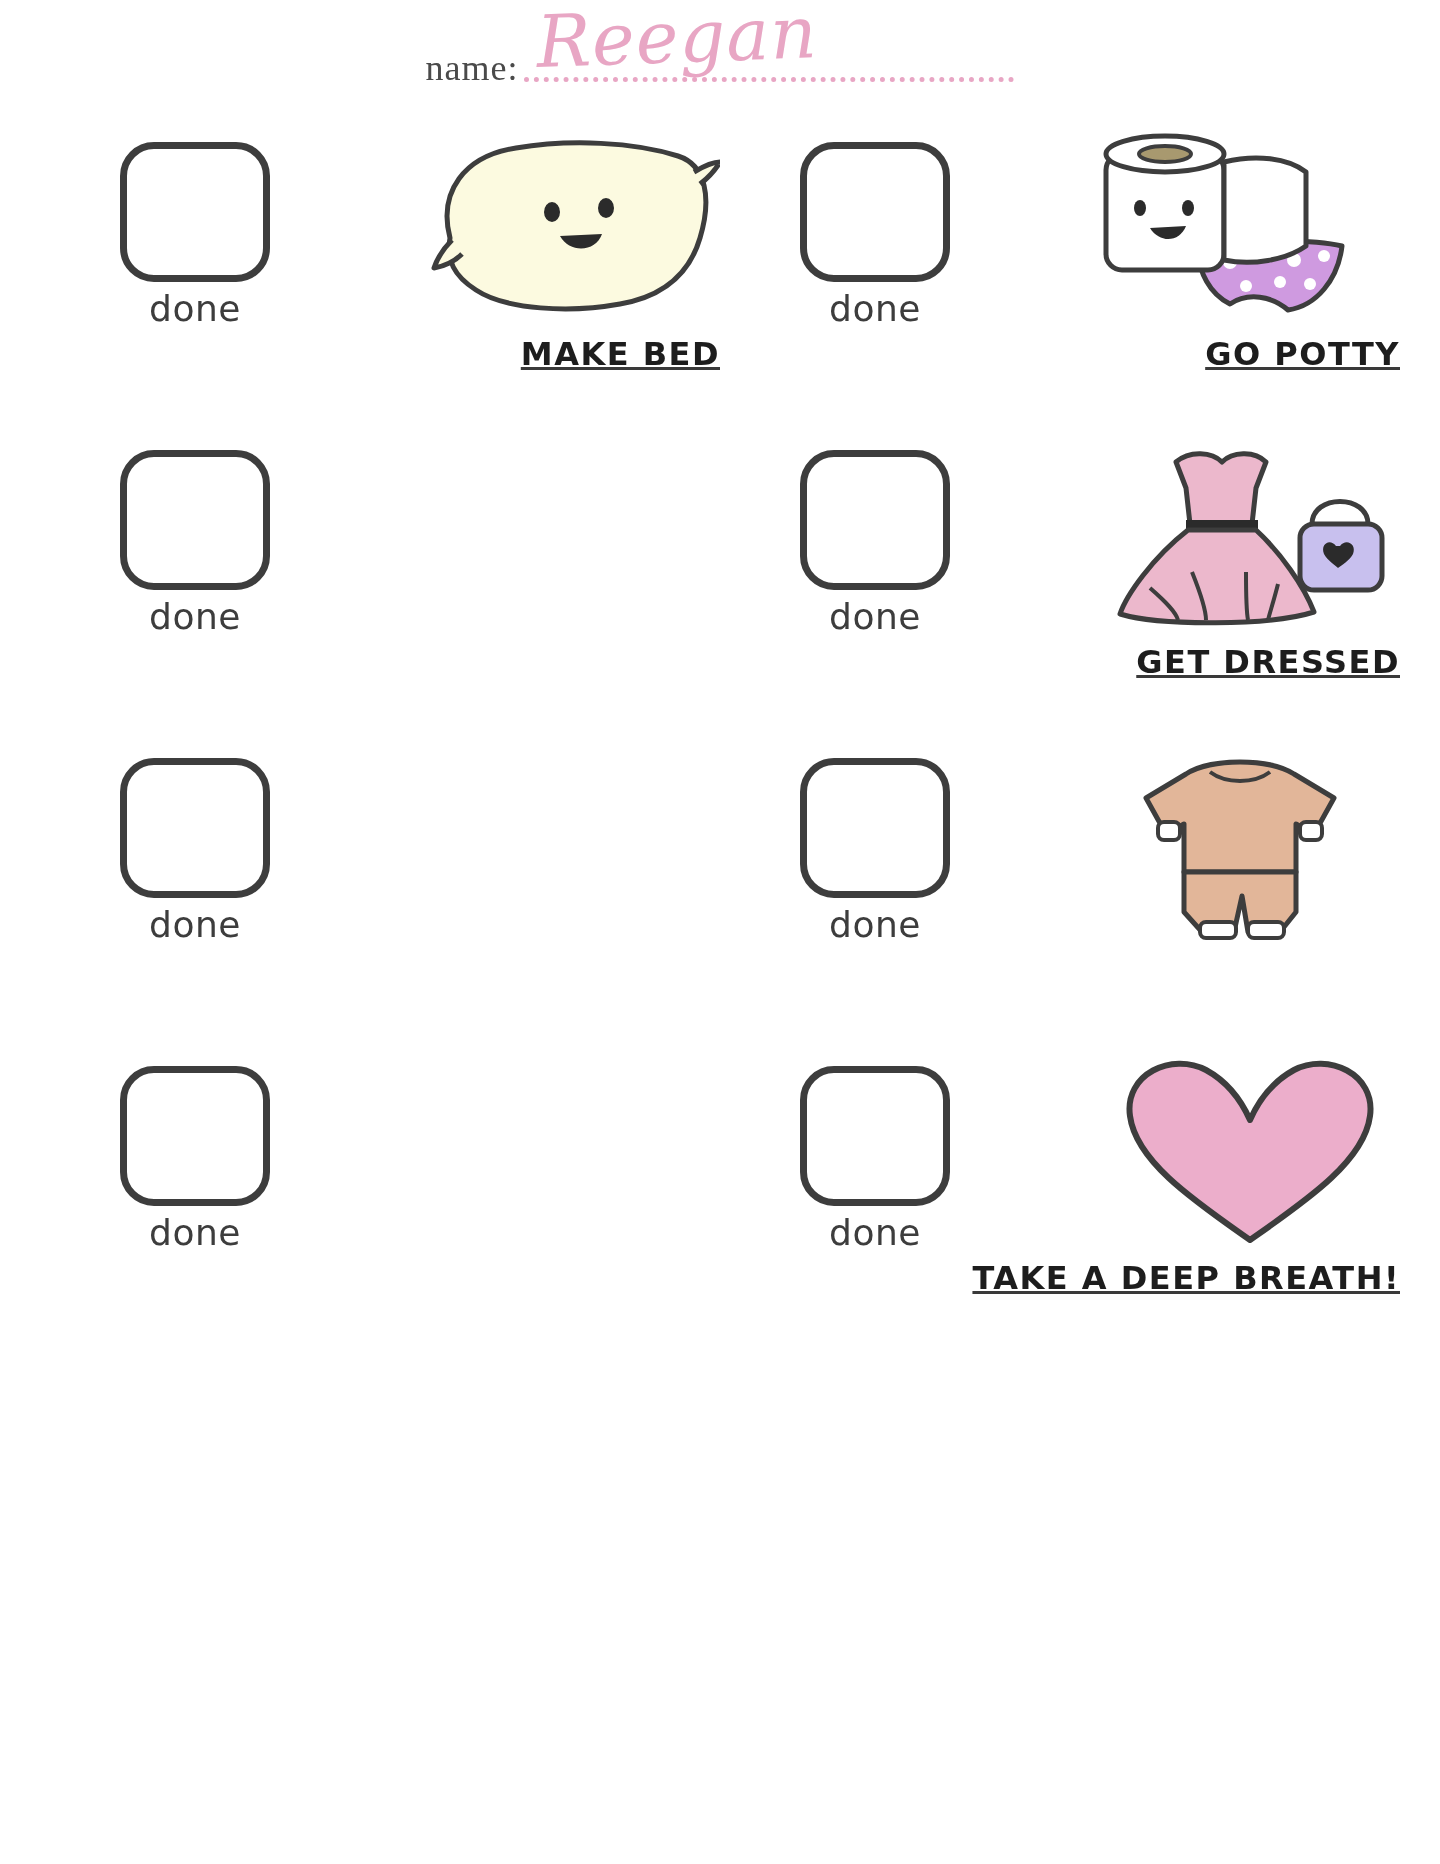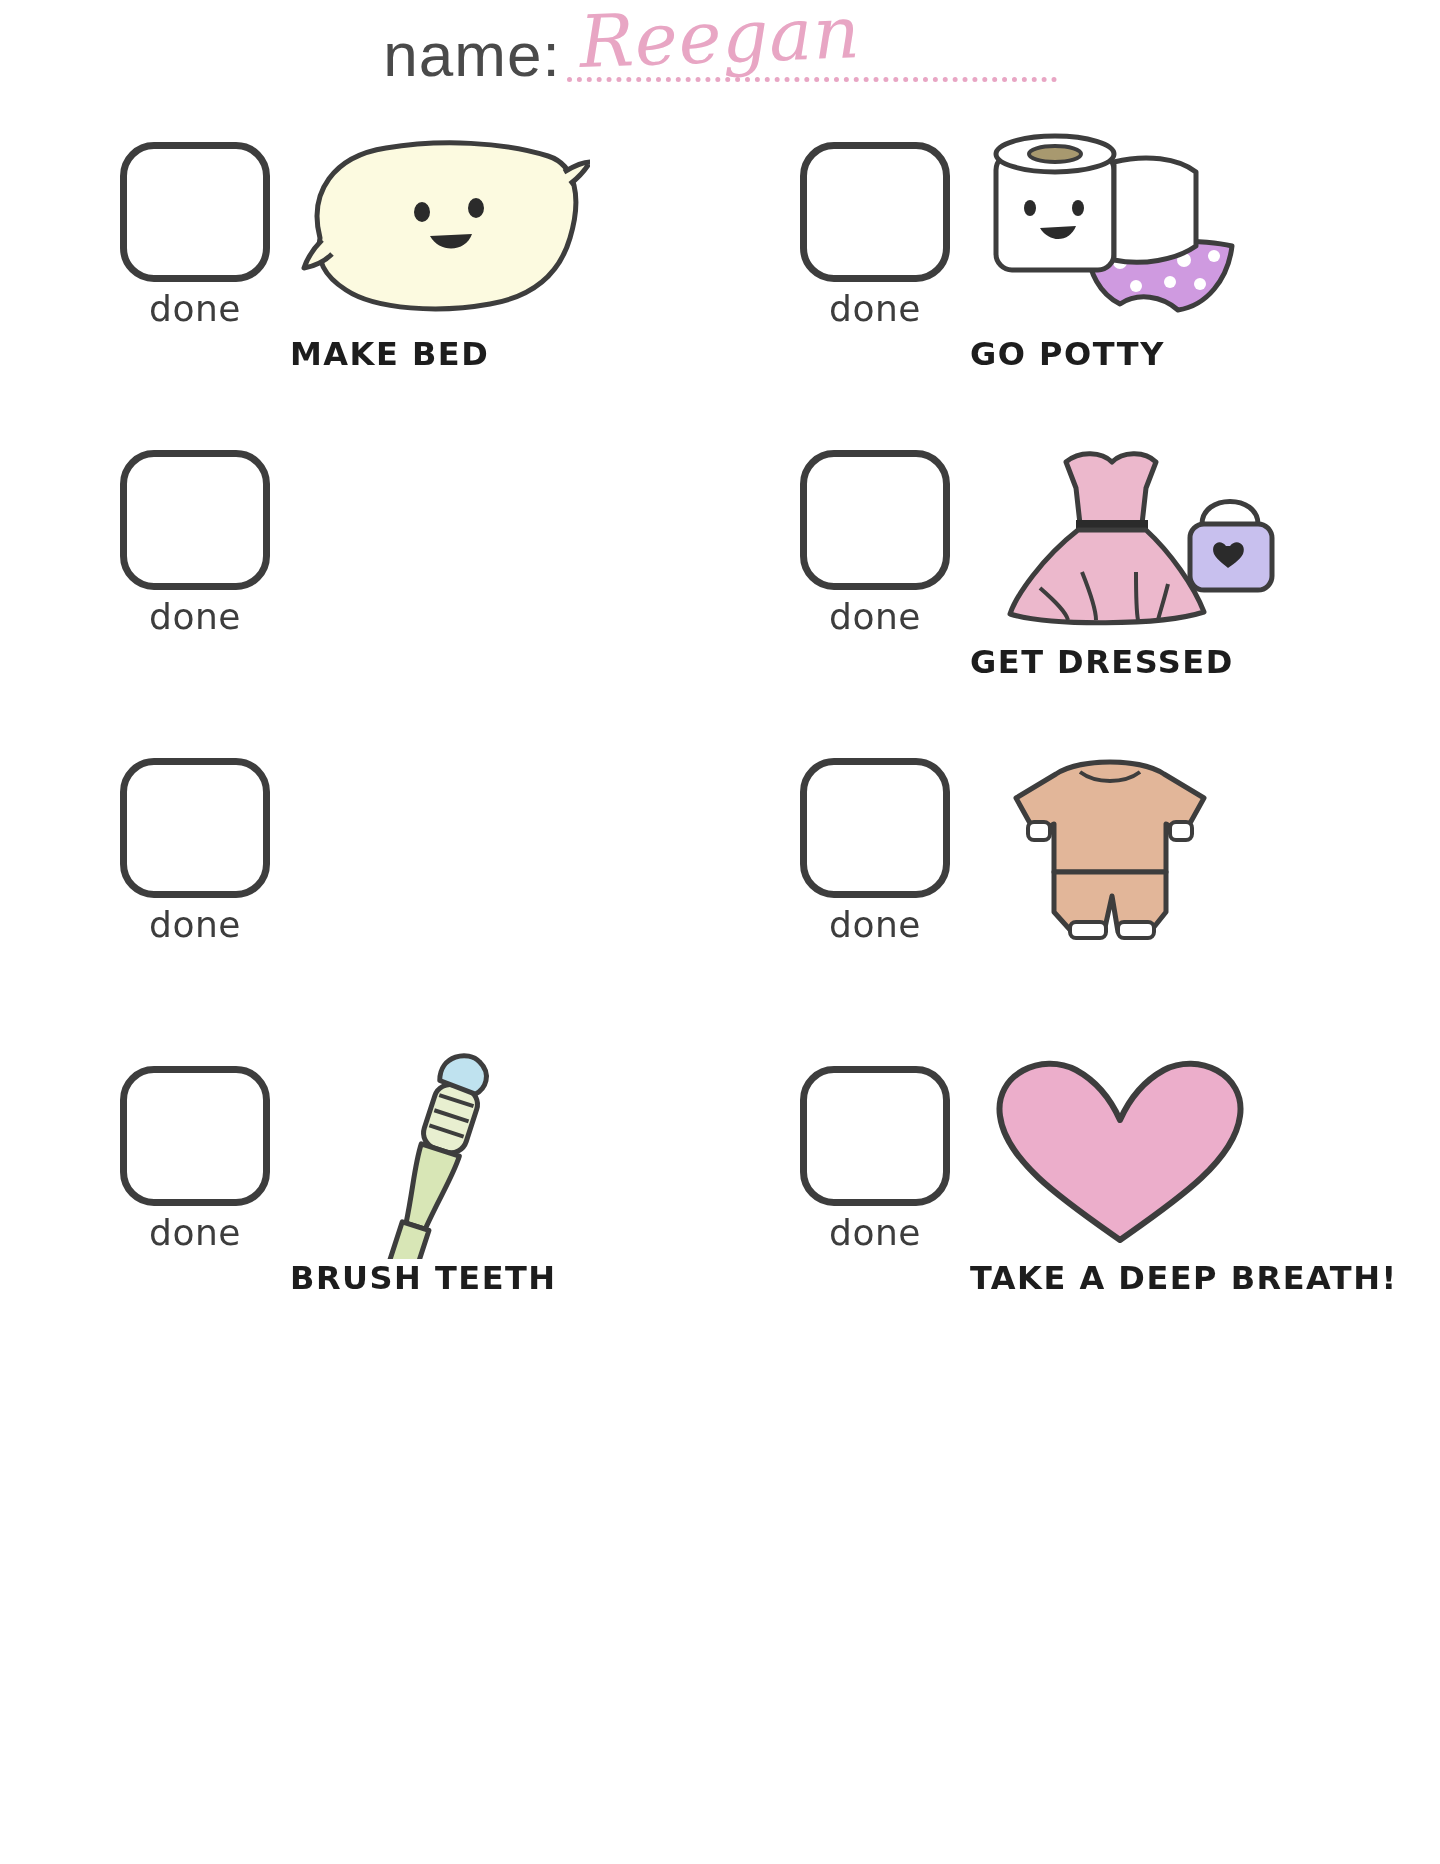--- a/index.html
+++ b/index.html
@@ -39,22 +39,22 @@
   }
 
   .name-row {
     display: flex;
     align-items: flex-end;
     justify-content: center;
     margin-top: 22px;
     gap: 6px;
   }
   .name-label {
-    font-family: Liberation Sans, sans-serif;
-    font-size: 62px;
+    font-family: Liberation Serif, serif;
+    font-size: 36px;
     color: #4a4a4a;
     letter-spacing: 1px;
     line-height: 1;
   }
   .name-blank {
     position: relative;
     width: 490px;
     height: 64px;
   }
   .name-value {
@@ -117,23 +117,24 @@
     font-size: 36px;
     color: #3d3d3d;
     margin-top: 6px;
     letter-spacing: 0.5px;
   }
 
   .art-block {
     flex: 1 1 auto;
     display: flex;
     flex-direction: column;
-    align-items: flex-start;
+    align-items: flex-end;
     justify-content: flex-start;
     padding-top: 0px;
+    text-decoration: underline;
   }
   .art {
     height: 215px;
     display: flex;
     align-items: center;
     justify-content: center;
   }
   .chore-label {
     font-family: "DejaVu Sans", sans-serif;
     font-weight: 700;
@@ -274,34 +275,20 @@
           </svg>
         </div>
       </div>
     </div>
 
     <div class="cell">
       <div class="check-block">
         <div class="checkbox"></div>
         <div class="done-label">done</div>
       </div>
-      <div class="art-block">
-        <div class="art">
-          <svg width="300" height="215" viewBox="0 0 300 215">
-            <g transform="rotate(18 150 107)">
-              <rect x="128" y="40" width="44" height="66" rx="16" fill="#e8efd0" stroke="#3d3d3d" stroke-width="5"></rect>
-              <path d="M130 106 C130 128 136 150 140 186 L160 186 C164 150 170 128 170 106 Z" fill="#d8e6b6" stroke="#3d3d3d" stroke-width="5" stroke-linejoin="round"></path>
-              <path d="M136 186 L136 250 C136 266 164 266 164 250 L164 186 Z" fill="#d8e6b6" stroke="#3d3d3d" stroke-width="5" stroke-linejoin="round"></path>
-              <path d="M132 54 L168 54 M132 70 L168 70 M132 86 L168 86" stroke="#3d3d3d" stroke-width="4"></path>
-              <path d="M128 40 C120 16 146 2 160 10 C176 18 174 34 166 42 Z" fill="#bfe2ef" stroke="#3d3d3d" stroke-width="5" stroke-linejoin="round"></path>
-            </g>
-          </svg>
-        </div>
-        <div class="chore-label">BRUSH TEETH</div>
-      </div>
     </div>
 
     <div class="cell">
       <div class="check-block">
         <div class="checkbox"></div>
         <div class="done-label">done</div>
       </div>
       <div class="art-block">
         <div class="art">
           <svg width="300" height="215" viewBox="0 0 300 215">

